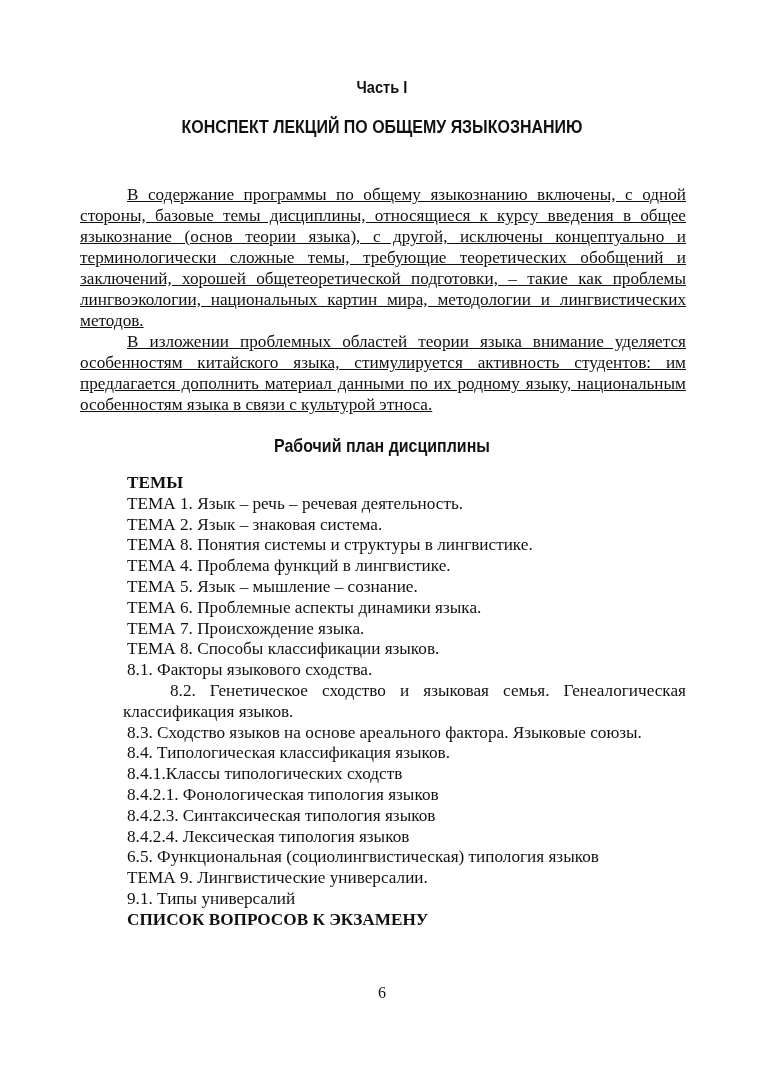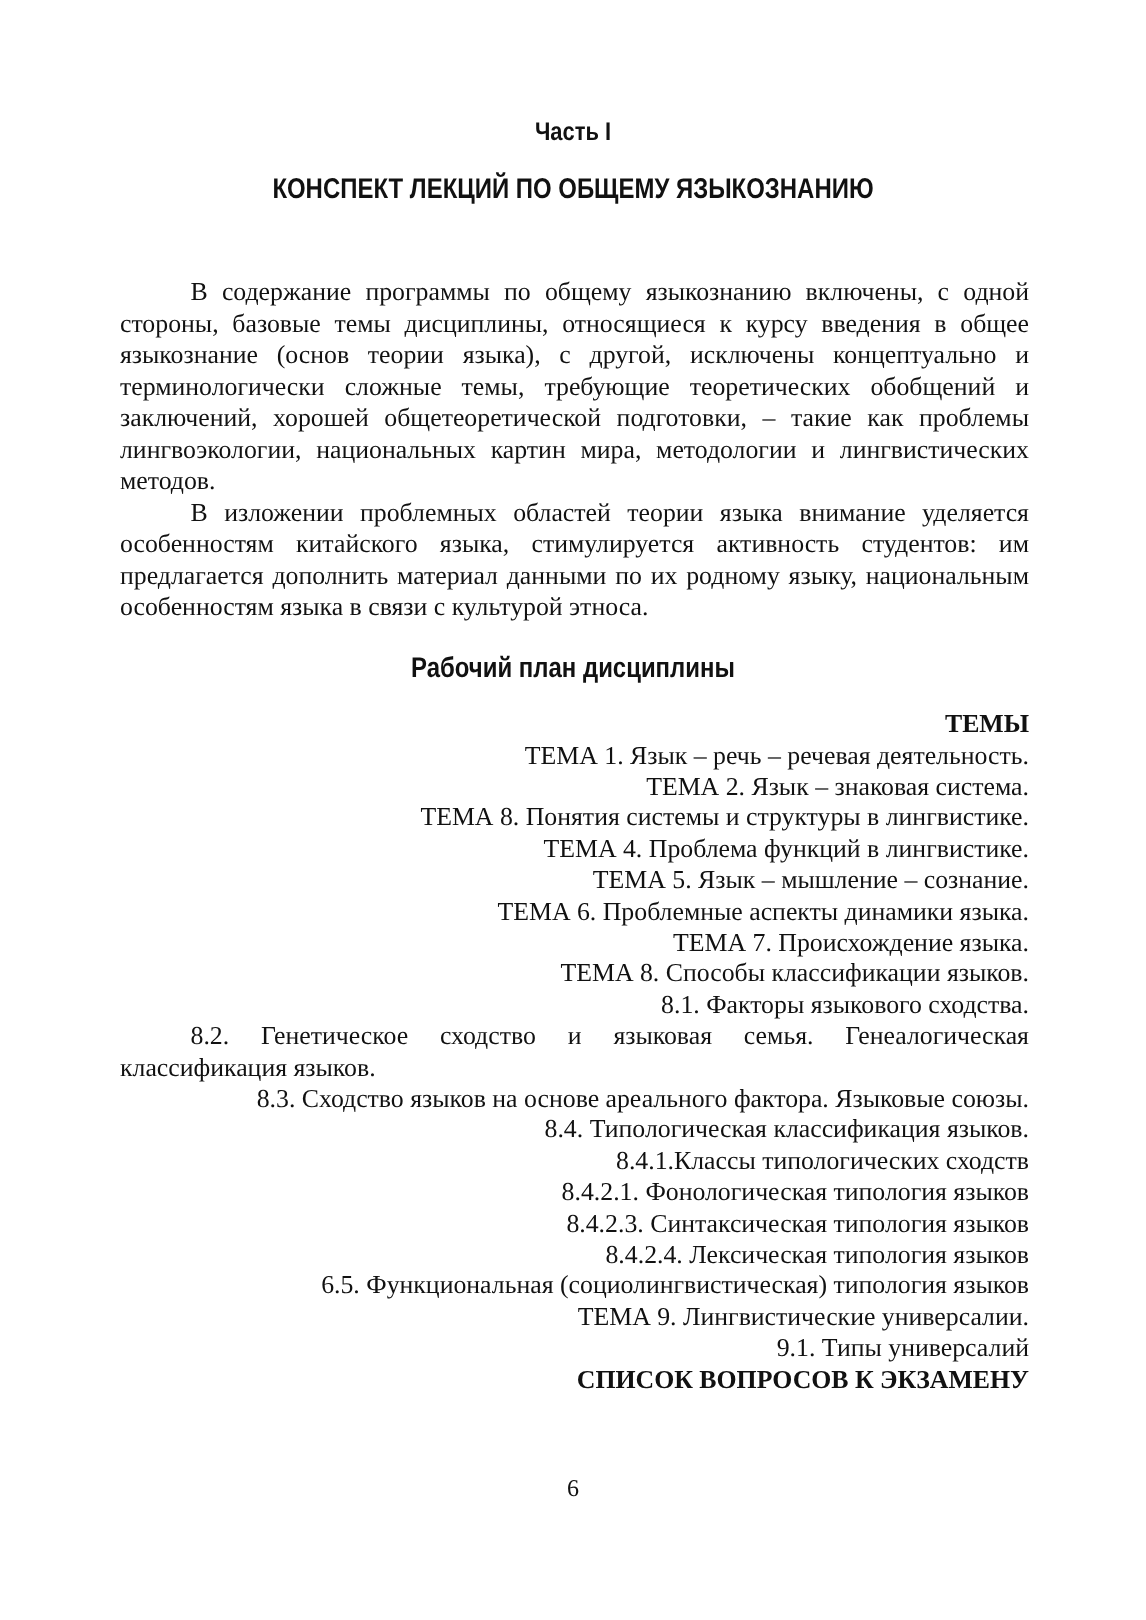--- a/index.html
+++ b/index.html
@@ -14,33 +14,33 @@
       position: absolute; left: 0; width: 764px; top: 116px; text-align: center;
       font-family: "Liberation Sans", sans-serif; font-weight: bold; font-size: 19px;
       transform: scaleX(0.84); transform-origin: center;
     }
     .body-text {
       position: absolute; left: 80px; width: 606px;
       font-family: "Liberation Serif", serif; font-size: 17.2px; line-height: 21px;
       text-align: justify;
     }
     .intro { top: 184px; }
-    .para { text-indent: 47px; margin: 0; }
+    .para { text-indent: 47px; margin: 0; text-decoration: underline; }
     .section-title {
       position: absolute; left: 0; width: 764px; top: 435px; text-align: center;
       font-family: "Liberation Sans", sans-serif; font-weight: bold; font-size: 19px;
       transform: scaleX(0.84); transform-origin: center;
     }
     .topics {
       position: absolute; left: 80px; width: 606px; top: 473px;
       font-family: "Liberation Serif", serif; font-size: 17.2px; line-height: 20.8px;
     }
-    .topics .line { padding-left: 47px; text-align: right; }
+    .topics .line { padding-left: 47px; }
     .topics .bold { font-weight: bold; }
-    .topics .wrap { text-indent: 47px; padding-left: 0; text-align: justify; }
+    .topics .wrap { text-indent: 47px; padding-left: 0; text-align: justify; margin-left: 43px; }
     .page-number {
       position: absolute; left: 0; width: 764px; top: 984px; text-align: center;
       font-family: "Liberation Serif", serif; font-size: 16px;
     }
   </style>
 </head>
 <body>
 
 <div class="page">
   <div class="part-title">Часть I</div>

